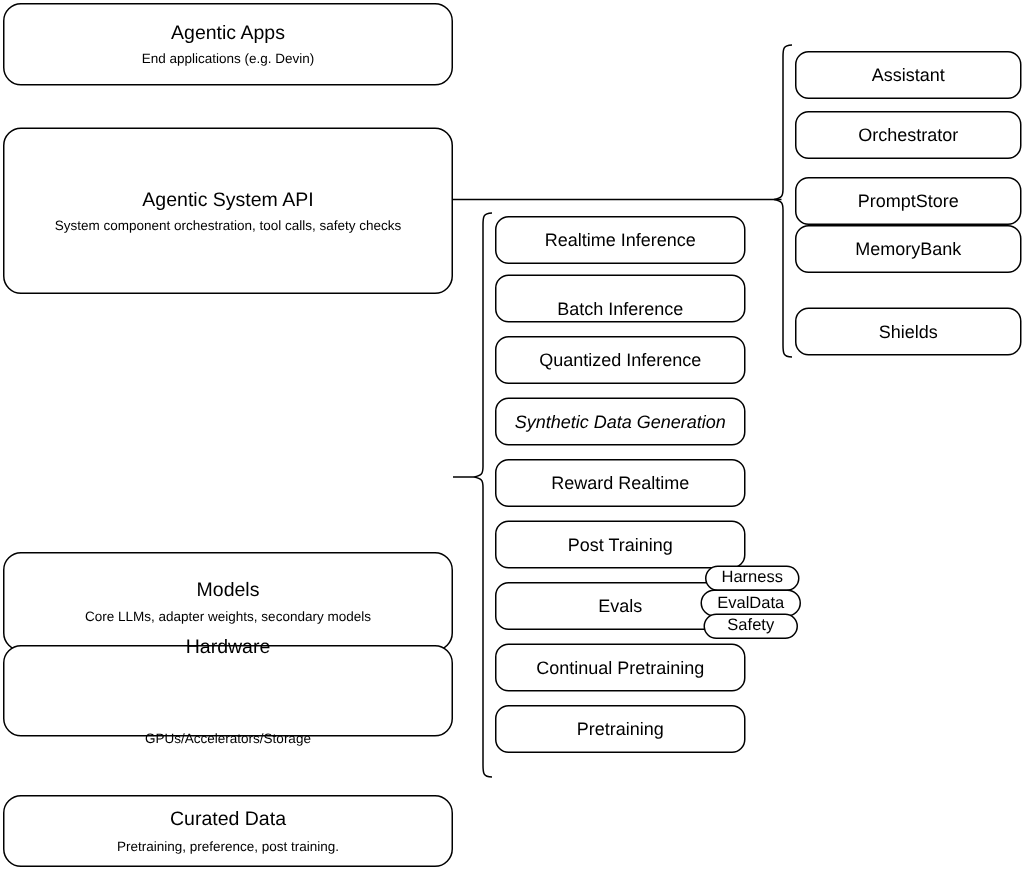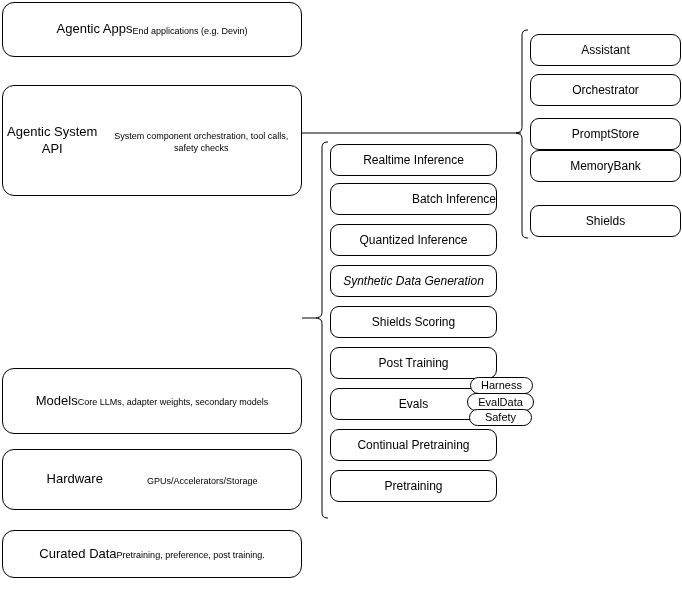--- a/index.html
+++ b/index.html
@@ -21,21 +21,21 @@
   }
 
   
   .box {
     position: absolute;
     box-sizing: border-box;
     border: 1px solid #000000;
     border-radius: 12px;
     background: #ffffff;
     display: flex;
-    flex-direction: row;
+    flex-direction: column;
     align-items: center;
     justify-content: center;
     text-align: center;
     line-height: 1.25;
   }
   .layer-title {
     font-size: 13px;
     color: #000000;
   }
   .layer-sub {
@@ -114,21 +114,21 @@
     <div class="layer-title">Agentic System API</div>
     <div class="layer-sub">System component orchestration, tool calls, safety checks</div>
   </div>
 
 
   <div class="box layer" style="top:368px; height:66px;">
     <div class="layer-title">Models</div>
     <div class="layer-sub">Core LLMs, adapter weights, secondary models</div>
   </div>
 
-  <div class="box layer" style="top:449px; height:61px;gap:44px;">
+  <div class="box layer" style="top:430px; height:61px;gap:44px;">
     <div class="layer-title">Hardware</div>
     <div class="layer-sub">GPUs/Accelerators/Storage</div>
   </div>
 
   <div class="box layer" style="top:530px; height:48px;">
     <div class="layer-title">Curated Data</div>
     <div class="layer-sub">Pretraining, preference, post training.</div>
   </div>
 
   <svg class="connector" viewBox="0 0 682 591" xmlns="http://www.w3.org/2000/svg">
@@ -160,21 +160,21 @@
   <div class="box cap" style="top:183px;justify-content:flex-end;">
     <span>Batch Inference</span>
   </div>
   <div class="box cap" style="top:224px;">
     <span>Quantized Inference</span>
   </div>
   <div class="box cap" style="top:265px;font-style:italic;">
     <span>Synthetic Data Generation</span>
   </div>
   <div class="box cap" style="top:306px;">
-    <span>Shields Scoring</span>
+    <span>Reward Realtime</span>
   </div>
   <div class="box cap" style="top:347px;">
     <span>Post Training</span>
   </div>
   <div class="box cap" style="top:388px;">
     <span>Evals</span>
   </div>
   <div class="box cap" style="top:470px;">
     <span>Pretraining</span>
   </div>

